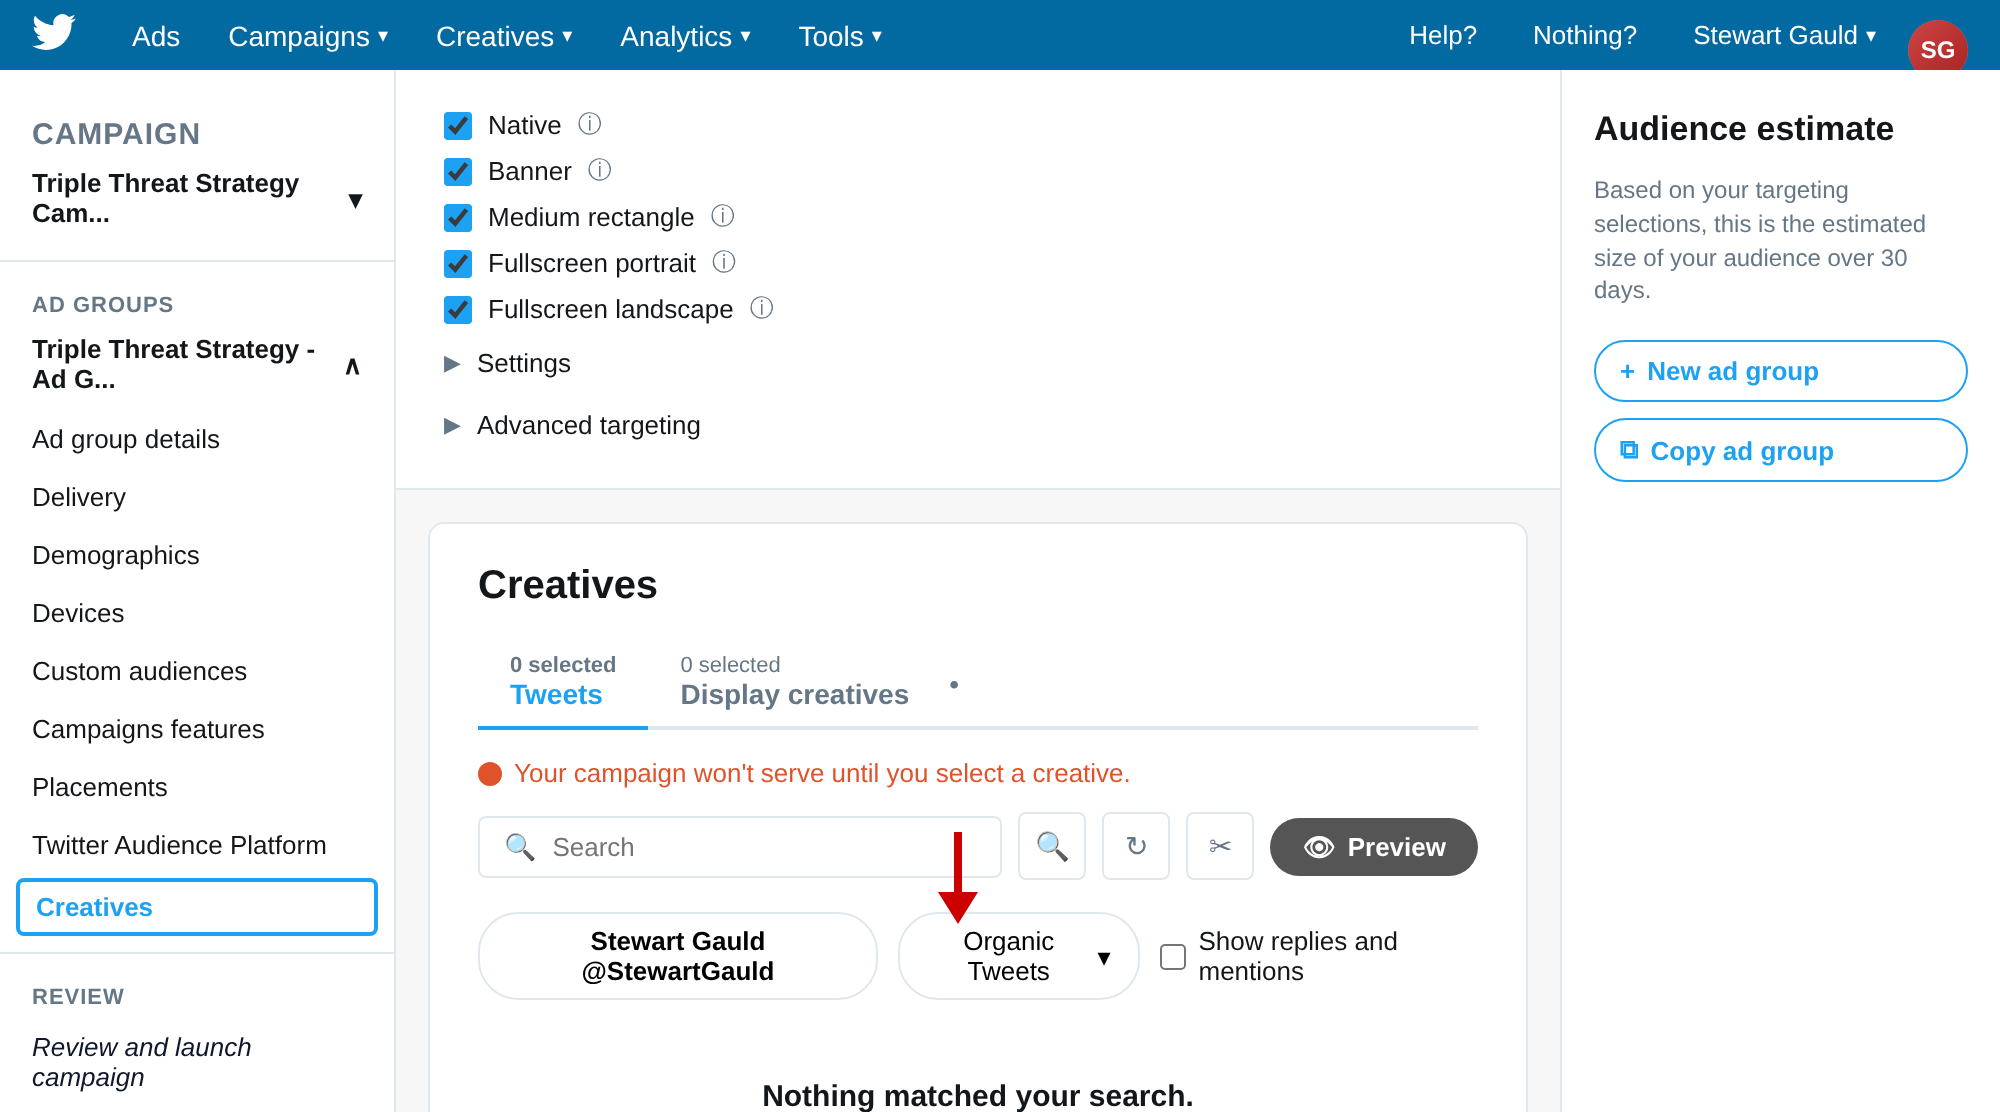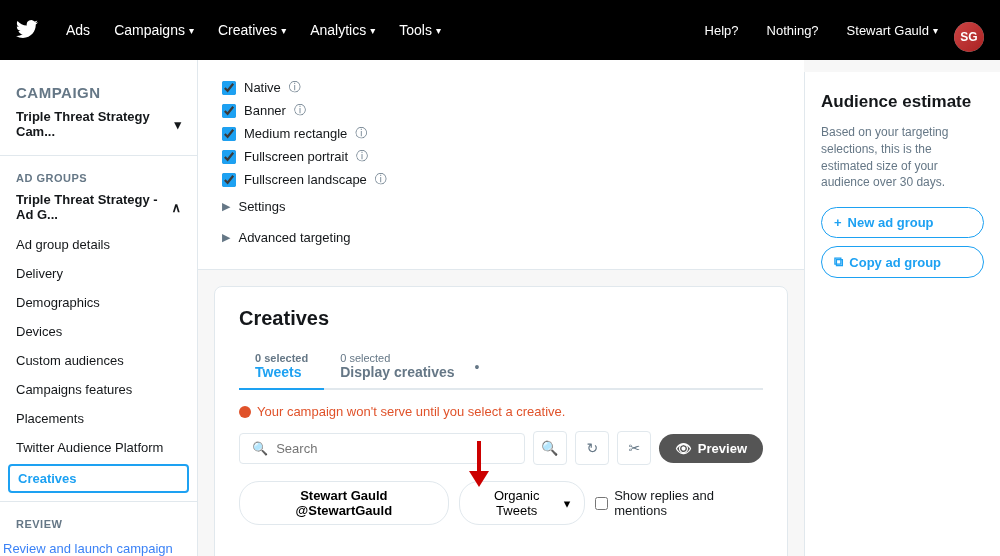--- a/index.html
+++ b/index.html
@@ -1,19 +1,19 @@
 <!DOCTYPE html>
 <html><head>
   <meta charset="utf-8">
   <style>
     * { box-sizing: border-box; margin: 0; padding: 0; }
     body { font-family: -apple-system, BlinkMacSystemFont, 'Segoe UI', sans-serif; font-size: 14px; background: #f7f7f7; color: #14171a; display: flex; flex-direction: column; height: 556px; overflow: hidden; }
 
     
-    .topnav { background: #000000; color: #fff; display: flex; align-items: center; padding: 16px 16px; height: 60px; flex-shrink: 0; gap: 0; }
+    .topnav { background: #0369a1; color: #fff; display: flex; align-items: center; padding: 16px 16px; height: 35px; flex-shrink: 0; gap: 0; }
     .topnav-logo { margin-right: 16px; }
     .topnav-logo svg { width: 22px; height: 22px; fill: #fff; }
     .topnav-item { color: #fff; padding: 0 12px; height: 44px; display: flex; align-items: center; gap: 4px; font-size: 14px; cursor: pointer; white-space: nowrap; }
     .topnav-right { margin-left: auto; display: flex; align-items: flex-end; gap: 4px; }
     .topnav-right .topnav-item { font-size: 13px; }
     .chevron-down { font-size: 10px; }
     .avatar { width: 30px; height: 30px; border-radius: 50%; background: #888; overflow: hidden; display: flex; align-items: center; justify-content: center; }
     .avatar-img { width: 30px; height: 30px; border-radius: 50%; background: linear-gradient(135deg, #c44, #a22); display: flex; align-items: center; justify-content: center; color: #fff; font-size: 12px; font-weight: bold; }
 
     
@@ -22,21 +22,21 @@
     
     .sidebar { width: 198px; background: #fff; border-right: 1px solid #e1e8ed; overflow-y: auto; flex-shrink: 0; padding: 16px 0; }
     .sidebar-section-label { font-size: 15px; color: #657786; font-weight: 700; padding: 8px 16px 4px; letter-spacing: 0.5px; text-transform: uppercase; }
     .sidebar-campaign-name { padding: 4px 16px 8px; font-size: 13px; font-weight: 600; color: #14171a; display: flex; align-items: center; gap: 4px; cursor: pointer; }
     .sidebar-section-divider { border: none; border-top: 1px solid #e1e8ed; margin: 8px 0; }
     .sidebar-group-label { font-size: 11px; color: #657786; font-weight: 700; padding: 8px 16px 4px; letter-spacing: 0.5px; text-transform: uppercase; }
     .sidebar-group-name { padding: 4px 16px 8px; font-size: 13px; font-weight: 600; color: #14171a; display: flex; align-items: center; gap: 4px; cursor: pointer; }
     .sidebar-item { padding: 7px 16px; font-size: 13px; color: #14171a; cursor: pointer; display: block; }
     .sidebar-item.active { color: #1da1f2; border: 2px solid #1da1f2; border-radius: 4px; margin: 2px 8px; padding: 5px 8px; font-weight: 600; }
     .sidebar-review-label { font-size: 11px; color: #657786; font-weight: 700; padding: 8px 16px 4px; letter-spacing: 0.5px; text-transform: uppercase; }
-    .sidebar-review-item { padding: 7px 3px; font-size: 13px; color: #3b82f6; cursor: pointer; }
+    .sidebar-review-item { padding: 7px 16px; font-size: 13px; color: #0f172a; cursor: pointer; font-style: italic; }
 
     
     .content-area { flex: 1; overflow-y: auto; padding: 0 0 20px 0; }
 
     
     .upper-section { background: #fff; padding: 16px 24px; border-bottom: 1px solid #e1e8ed; }
     .placement-item { display: flex; align-items: center; gap: 8px; padding: 3px 0; font-size: 13px; }
     .placement-item input[type="checkbox"] { accent-color: #1da1f2; width: 14px; height: 14px; }
     .info-icon { color: #657786; font-size: 12px; cursor: pointer; }
     .expandable-row { display: flex; align-items: center; gap: 8px; padding: 8px 0; font-size: 13px; cursor: pointer; color: #14171a; }
@@ -64,21 +64,21 @@
     .filter-user-btn { border: 1px solid #e1e8ed; border-radius: 20px; padding: 6px 14px; font-size: 13px; background: #fff; cursor: pointer; font-weight: 600; }
     .filter-dropdown-btn { border: 1px solid #e1e8ed; border-radius: 20px; padding: 6px 14px; font-size: 13px; background: #fff; cursor: pointer; font-weight: 400; display: flex; align-items: center; gap: 4px; }
     .filter-checkbox-label { display: flex; align-items: center; gap: 6px; font-size: 13px; cursor: pointer; }
     .filter-checkbox-label input { accent-color: #1da1f2; }
 
     
     .empty-state { text-align: center; padding: 20px 0 10px; }
     .empty-state-title { font-size: 15px; font-weight: 700; margin-bottom: 6px; }
 
     
-    .right-panel { width: 196px; background: #fff; border-left: 1px solid #e1e8ed; padding: 20px 16px; flex-shrink: 0; overflow-y: auto; margin-top: 12px; }
+    .right-panel { width: 220px; background: #fff; border-left: 1px solid #e1e8ed; padding: 20px 16px; flex-shrink: 0; overflow-y: auto; }
     .audience-title { font-size: 17px; font-weight: 700; margin-bottom: 12px; }
     .audience-range { font-size: 22px; font-weight: 700; margin-bottom: 8px; display: flex; align-items: center; gap: 4px; }
     .audience-desc { font-size: 12px; color: #657786; line-height: 1.4; margin-bottom: 16px; }
     .audience-actions { display: flex; flex-direction: column; gap: 8px; }
     .audience-btn { border: 1px solid #1da1f2; color: #1da1f2; background: #fff; border-radius: 20px; padding: 7px 12px; font-size: 13px; font-weight: 600; cursor: pointer; display: flex; align-items: center; gap: 6px; }
     .info-circle { display: inline-flex; align-items: center; justify-content: center; width: 14px; height: 14px; border-radius: 50%; border: 1px solid #657786; color: #657786; font-size: 9px; cursor: pointer; }
   </style>
 </head>
 <body>
 

